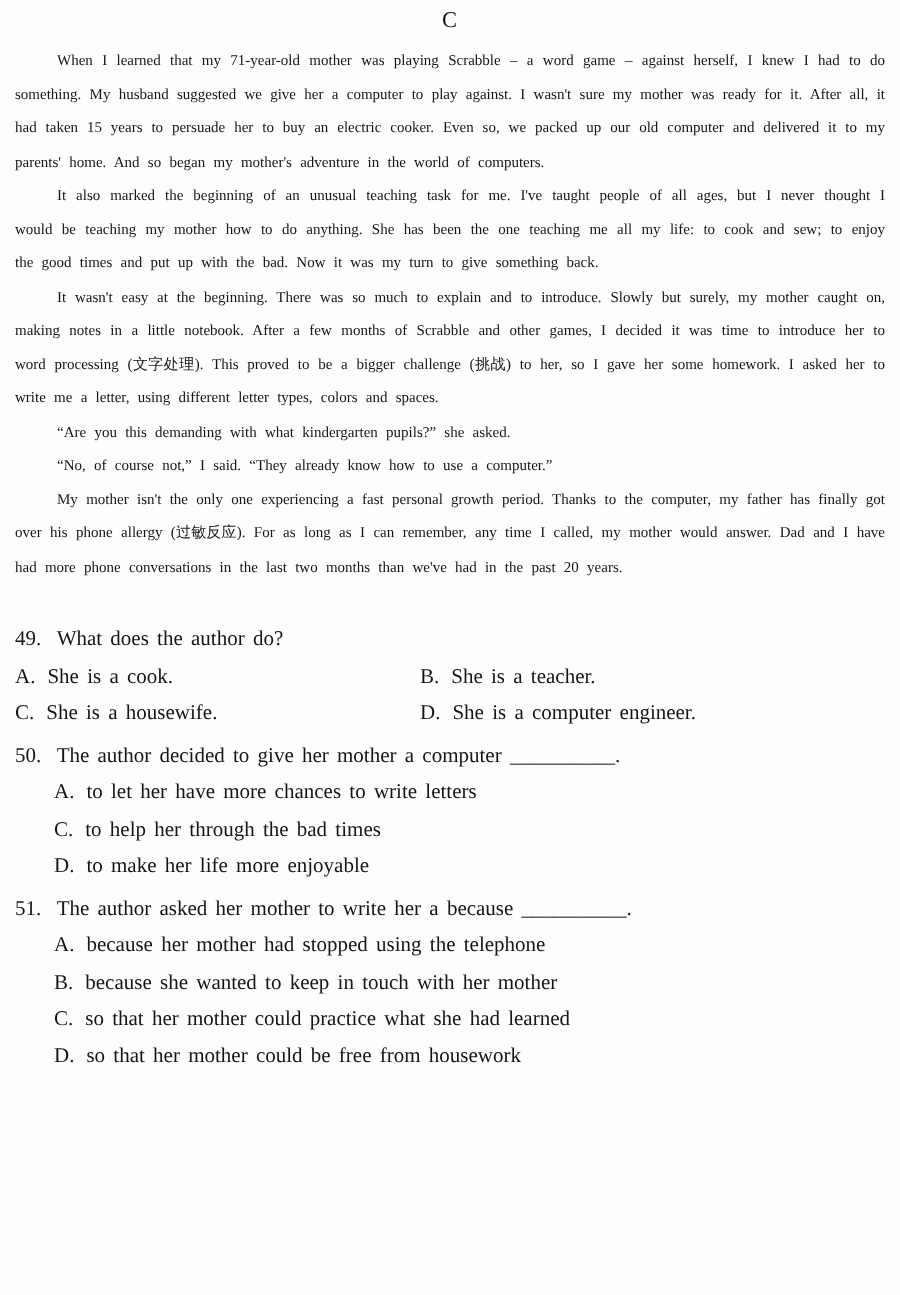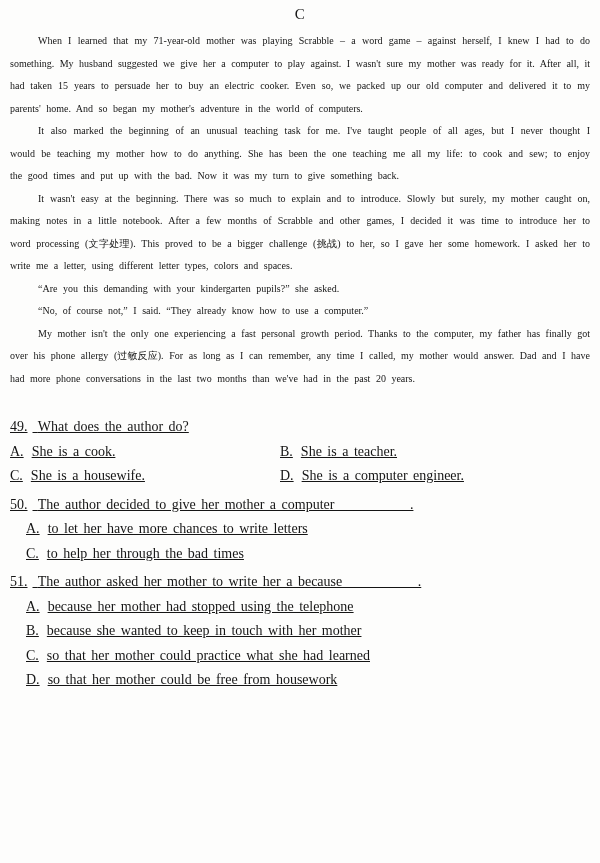--- a/index.html
+++ b/index.html
@@ -31,21 +31,20 @@
     text-indent: 28px;
     text-align: justify;
     word-spacing: 3px;
   }
   .questions {
     margin-top: 25px;
     font-size: 14px;
   }
   .question {
     margin-bottom: 5px;
-    text-decoration: underline;
   }
   .q-stem {
     margin: 0;
     line-height: 23.5px;
     word-spacing: 2px;
   }
   .q-num {
     margin-right: 5px;
   }
   .option {
@@ -54,35 +53,35 @@
     word-spacing: 2px;
   }
   .opt-label {
     margin-right: 8px;
   }
   .options-grid {
     display: grid;
     grid-template-columns: 270px auto;
   }
   .options-list {
-    margin-left: 16px;
+    margin-left: 26px;
   }
 </style>
 </head>
 <body>
 
 <div class="page">
 
   <div class="section-label">C</div>
 
   <div class="passage">
     <p>When I learned that my 71-year-old mother was playing Scrabble – a word game – against herself, I knew I had to do something. My husband suggested we give her a computer to play against. I wasn't sure my mother was ready for it. After all, it had taken 15 years to persuade her to buy an electric cooker. Even so, we packed up our old computer and delivered it to my parents' home. And so began my mother's adventure in the world of computers.</p>
     <p>It also marked the beginning of an unusual teaching task for me. I've taught people of all ages, but I never thought I would be teaching my mother how to do anything. She has been the one teaching me all my life: to cook and sew; to enjoy the good times and put up with the bad. Now it was my turn to give something back.</p>
     <p>It wasn't easy at the beginning. There was so much to explain and to introduce. Slowly but surely, my mother caught on, making notes in a little notebook. After a few months of Scrabble and other games, I decided it was time to introduce her to word processing (文字处理). This proved to be a bigger challenge (挑战) to her, so I gave her some homework. I asked her to write me a letter, using different letter types, colors and spaces.</p>
-    <p>“Are you this demanding with your kindergarten pupils?” she asked.</p>
+    <p>“Are you this demanding with what kindergarten pupils?” she asked.</p>
     <p>“No, of course not,” I said. “They already know how to use a computer.”</p>
     <p>My mother isn't the only one experiencing a fast personal growth period. Thanks to the computer, my father has finally got over his phone allergy (过敏反应). For as long as I can remember, any time I called, my mother would answer. Dad and I have had more phone conversations in the last two months than we've had in the past 20 years.</p>
   </div>
 
   <div class="questions">
 
     <div class="question">
       <p class="q-stem">
         <span class="q-num">49.</span>
         <span>What does the author do?</span>
@@ -108,20 +107,23 @@
         <span class="q-num">50.</span>
         <span>The author decided to give her mother a computer __________.</span>
       </p>
       <div class="options-list">
         <p class="option">
           <span class="opt-label">A.</span><span>to let her have more chances to write letters</span>
         </p>
         <p class="option">
           <span class="opt-label">C.</span><span>to help her through the bad times</span>
         </p>
+        <p class="option">
+          <span class="opt-label">D.</span><span>to make her life more enjoyable</span>
+        </p>
       </div>
     </div>
 
     <div class="question">
       <p class="q-stem">
         <span class="q-num">51.</span>
         <span>The author asked her mother to write her a because __________.</span>
       </p>
       <div class="options-list">
         <p class="option">

